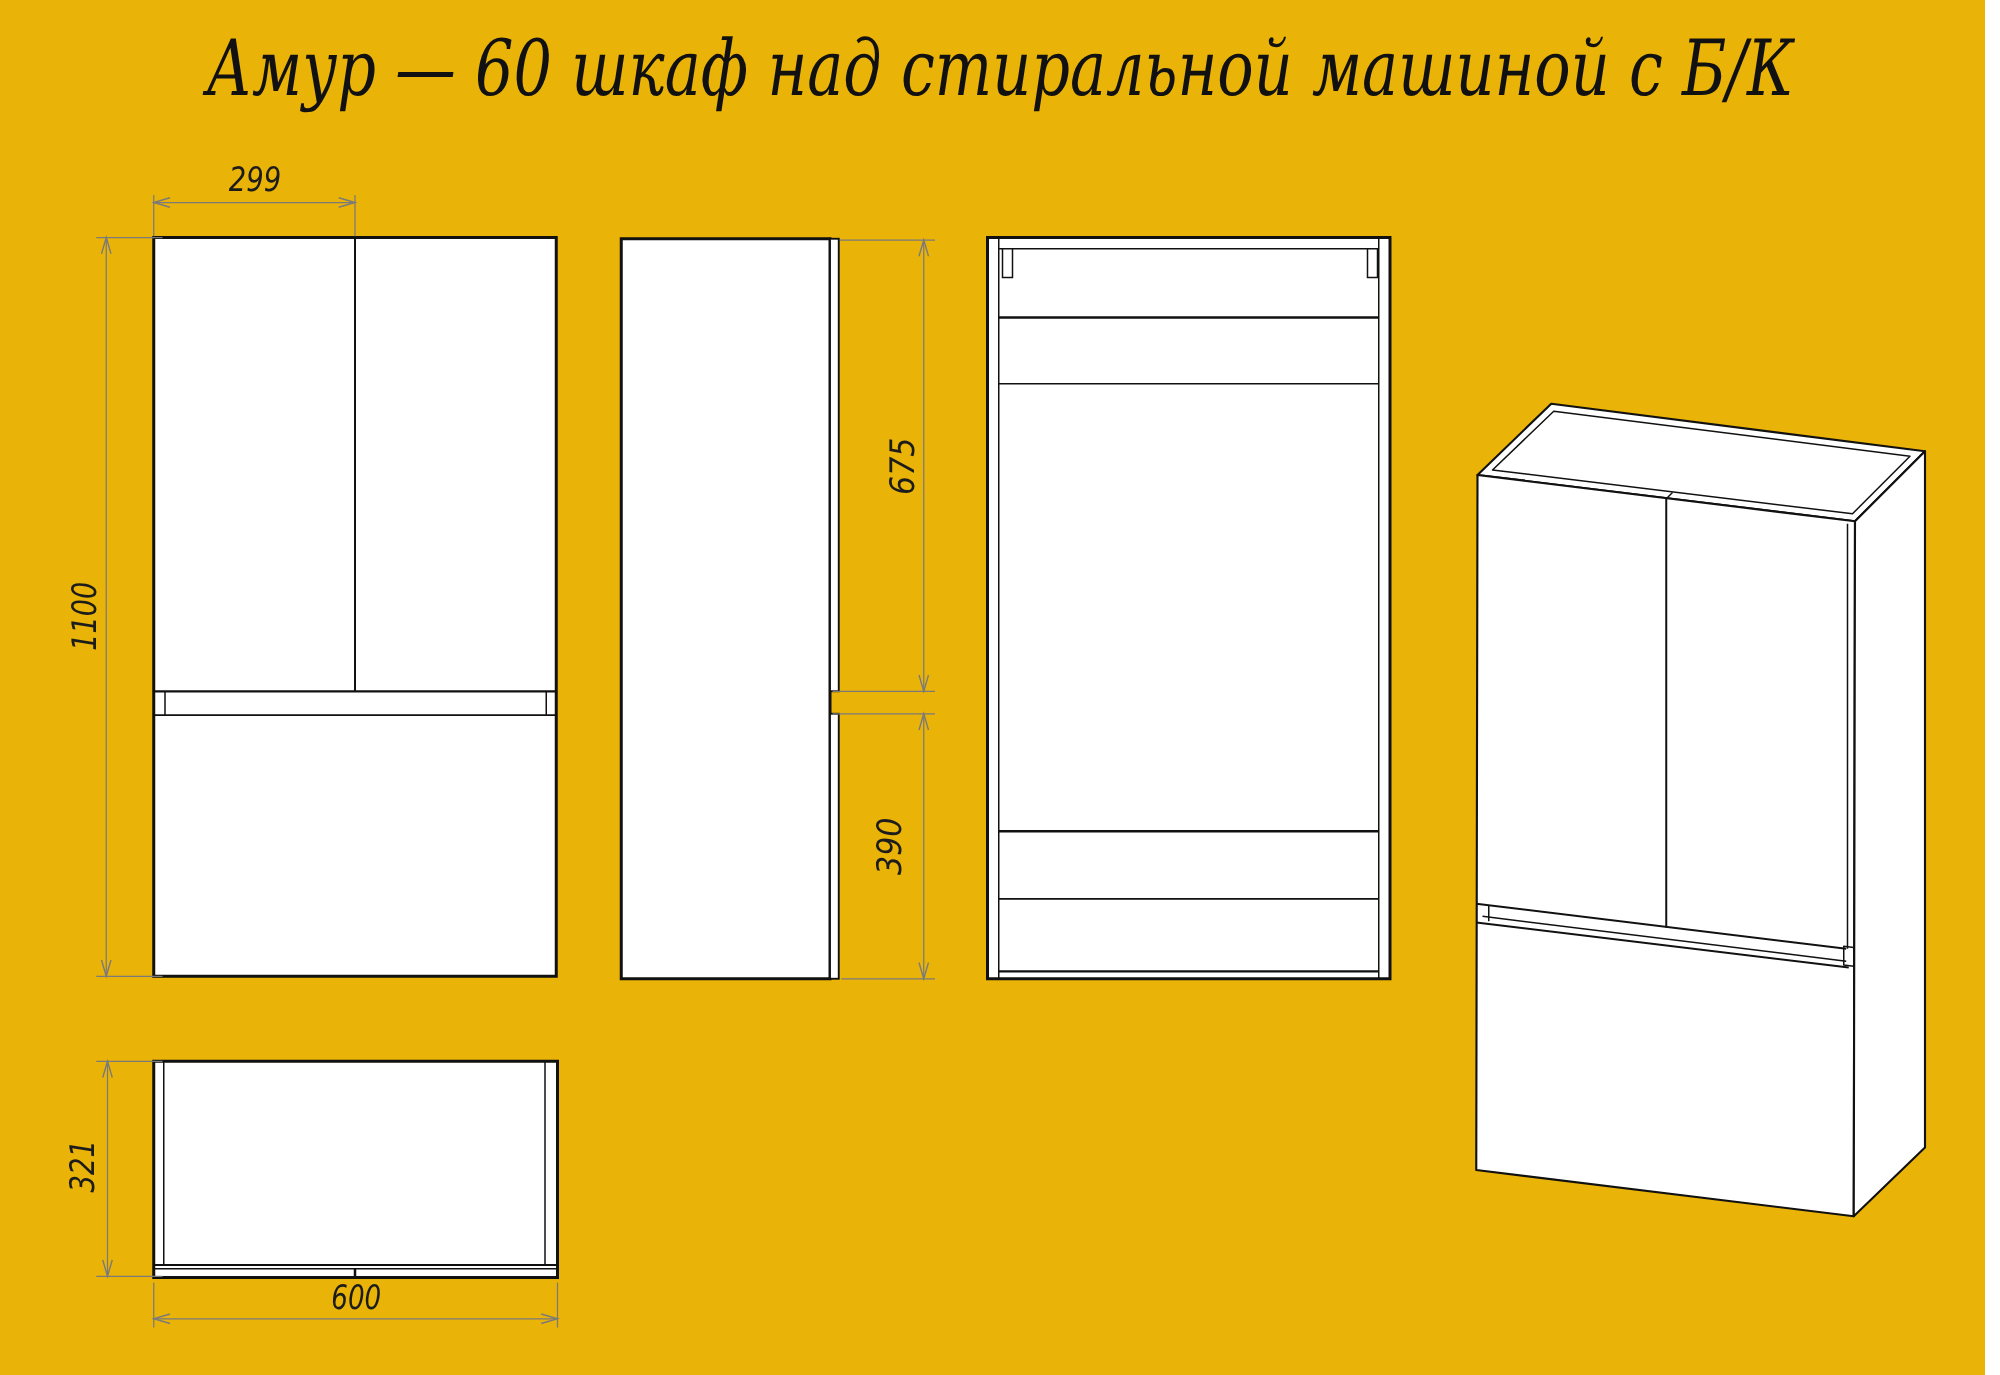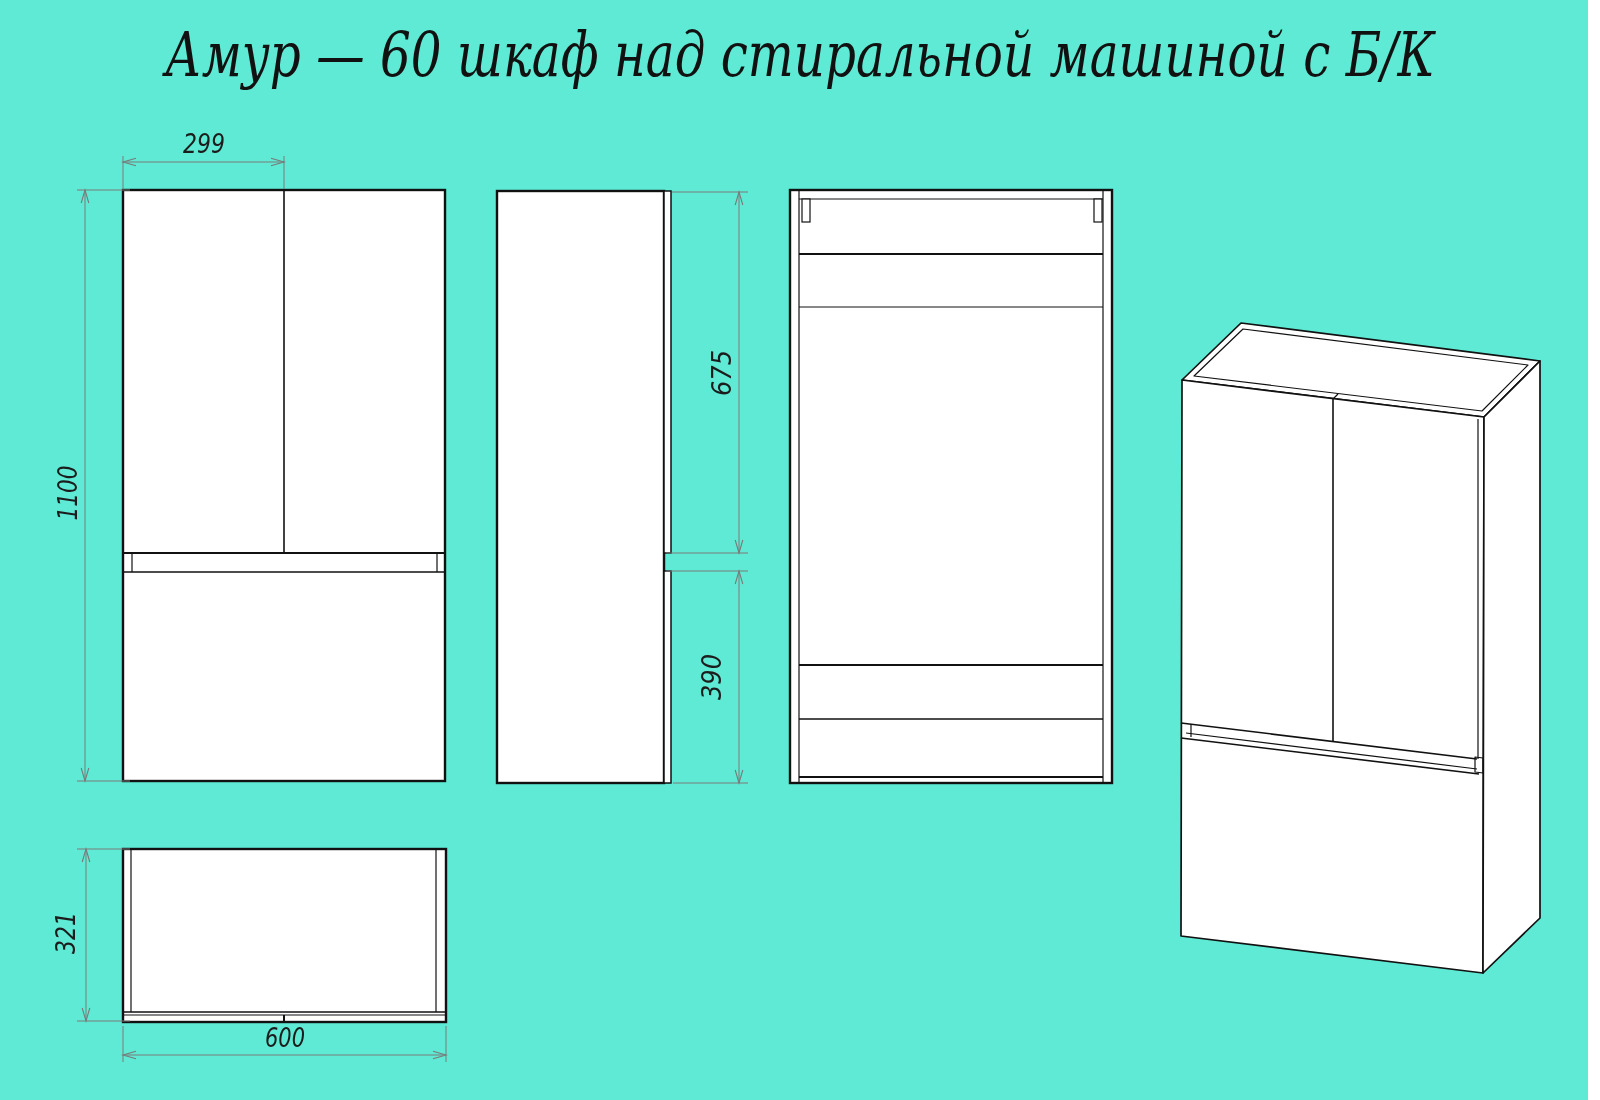--- a/index.html
+++ b/index.html
@@ -7,21 +7,21 @@
     padding: 0;
     background: #ffffff;
     width: 1600px;
     height: 1100px;
     overflow: hidden;
   }
   .sheet {
     position: relative;
     width: 1588px;
     height: 1100px;
-    background: #5eead4;
+    background: #eab308;
   }
   svg { display: block; }
   .title-text {
     font-family: "DejaVu Serif", "Liberation Serif", serif;
     font-style: italic;
     font-size: 62px;
     fill: #111111;
   }
   .dim-text {
     font-family: "DejaVu Sans", "Liberation Sans", sans-serif;

